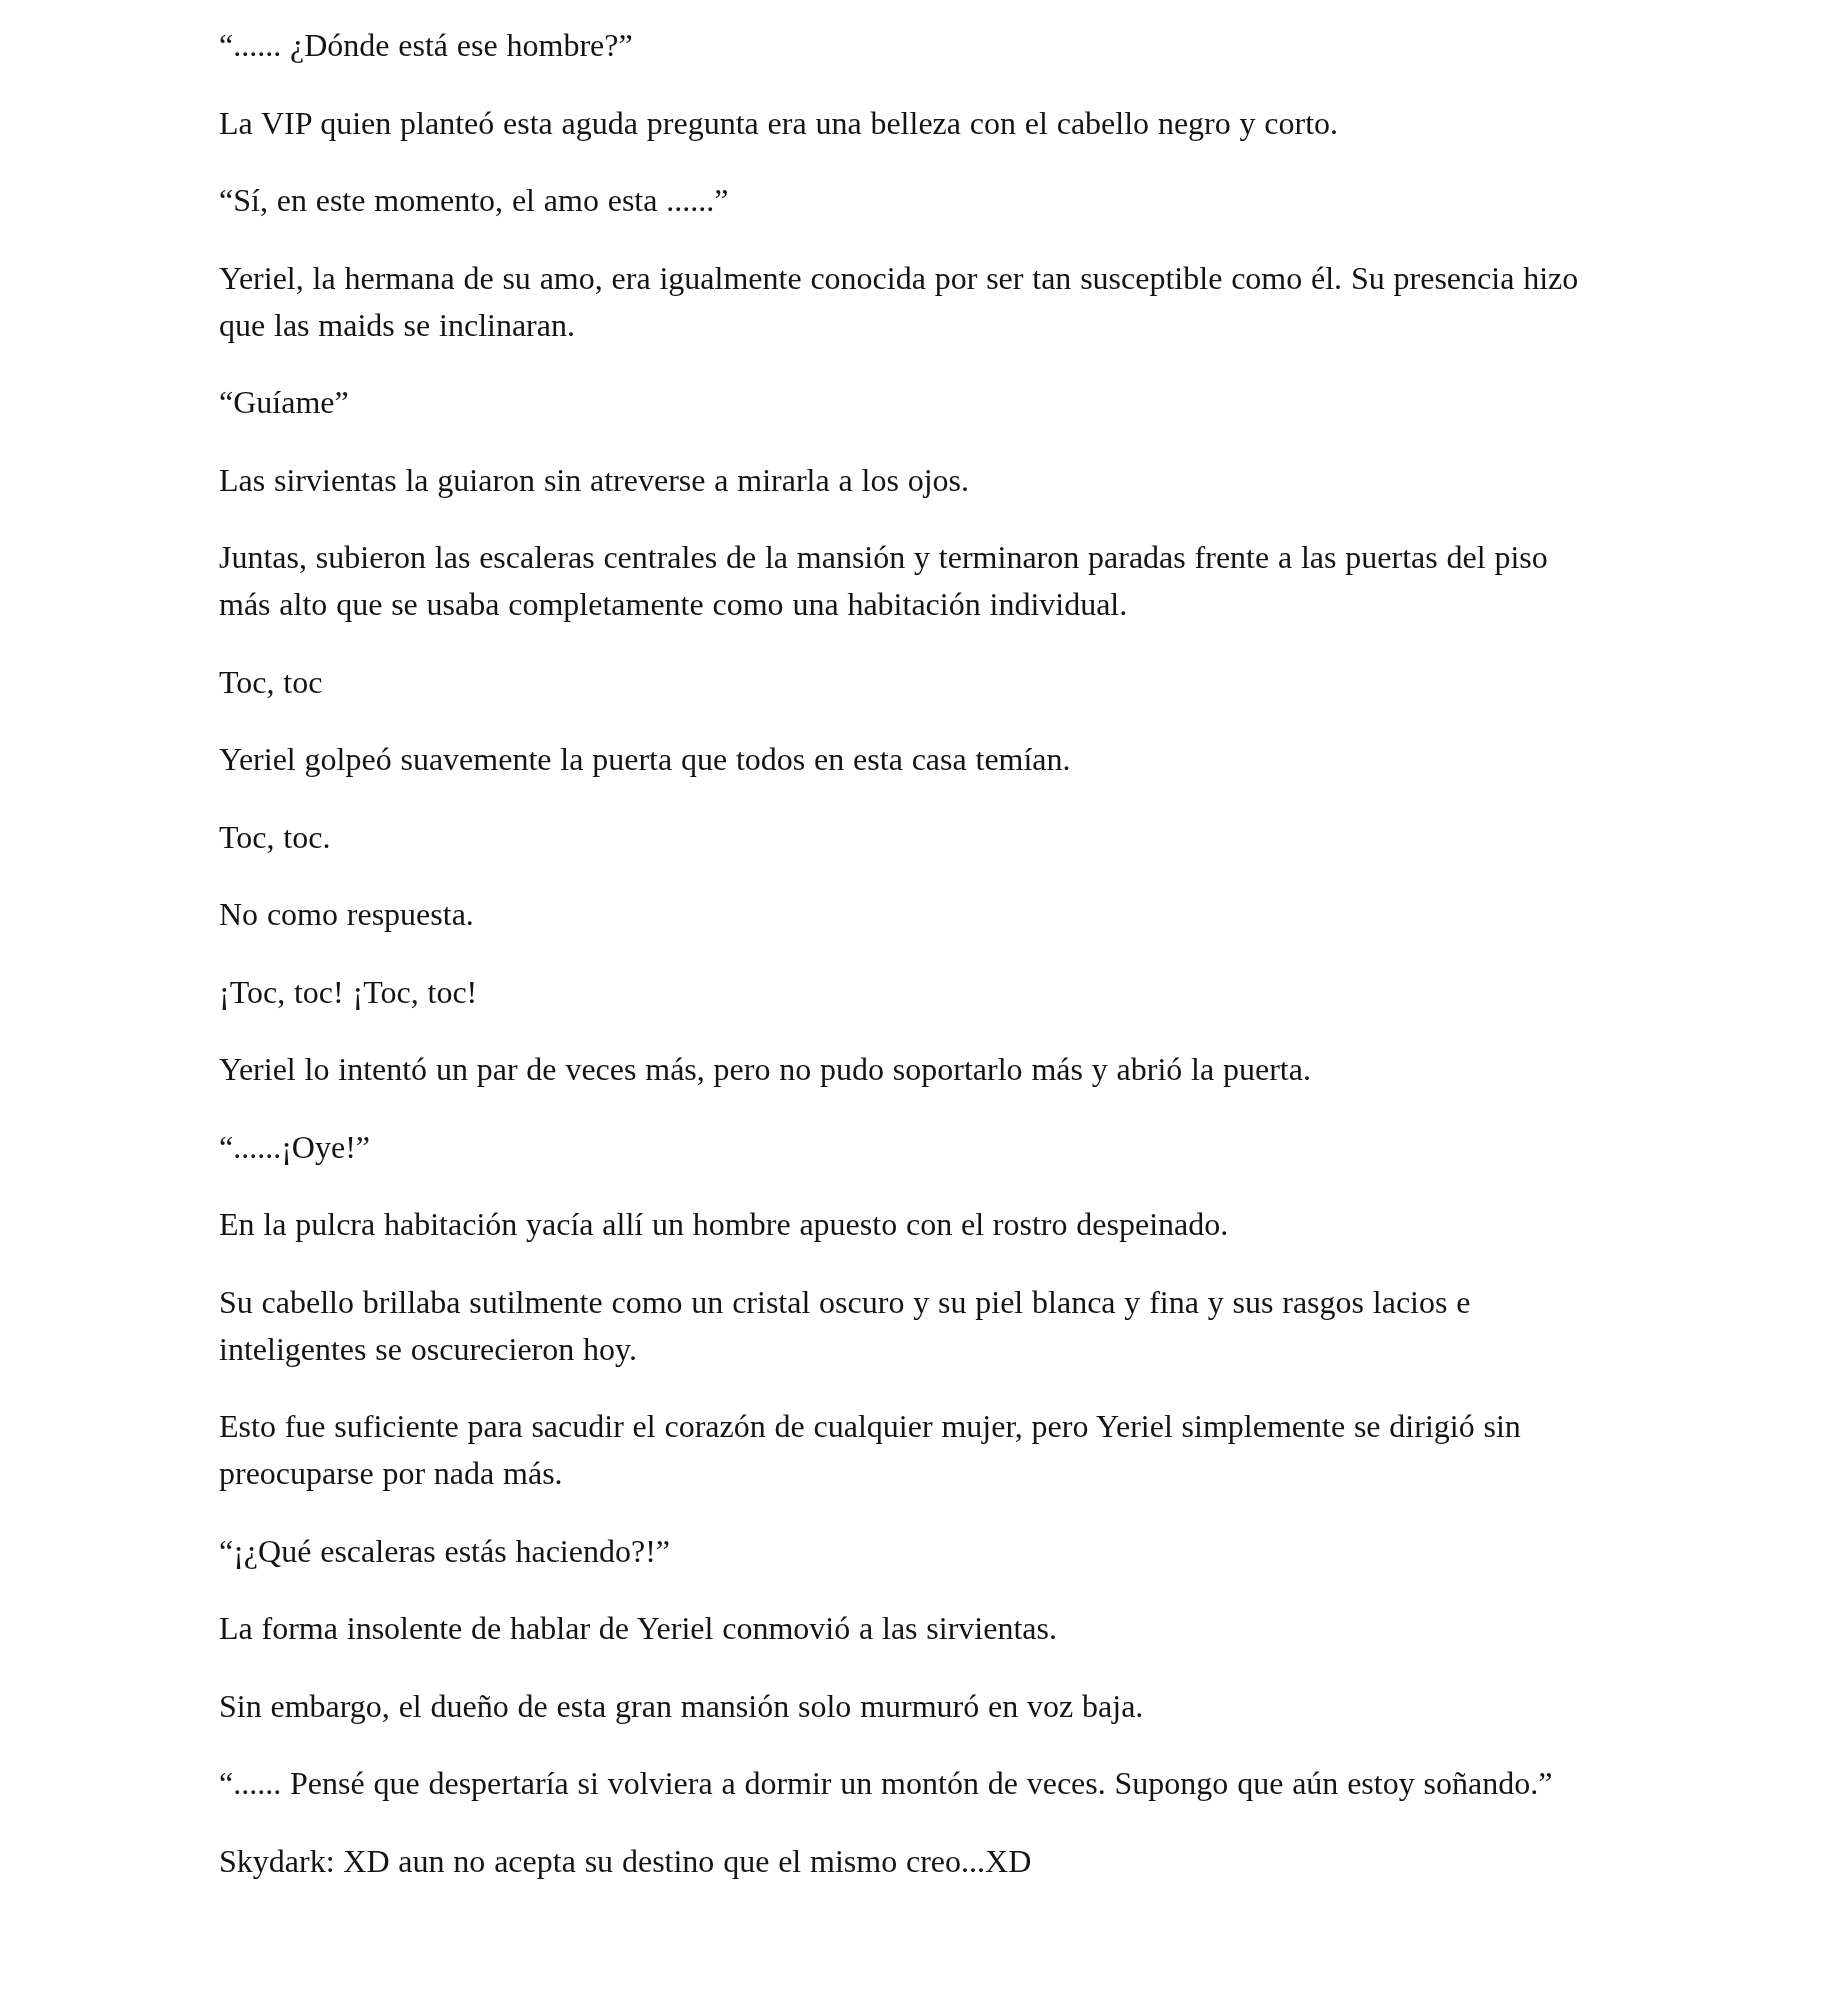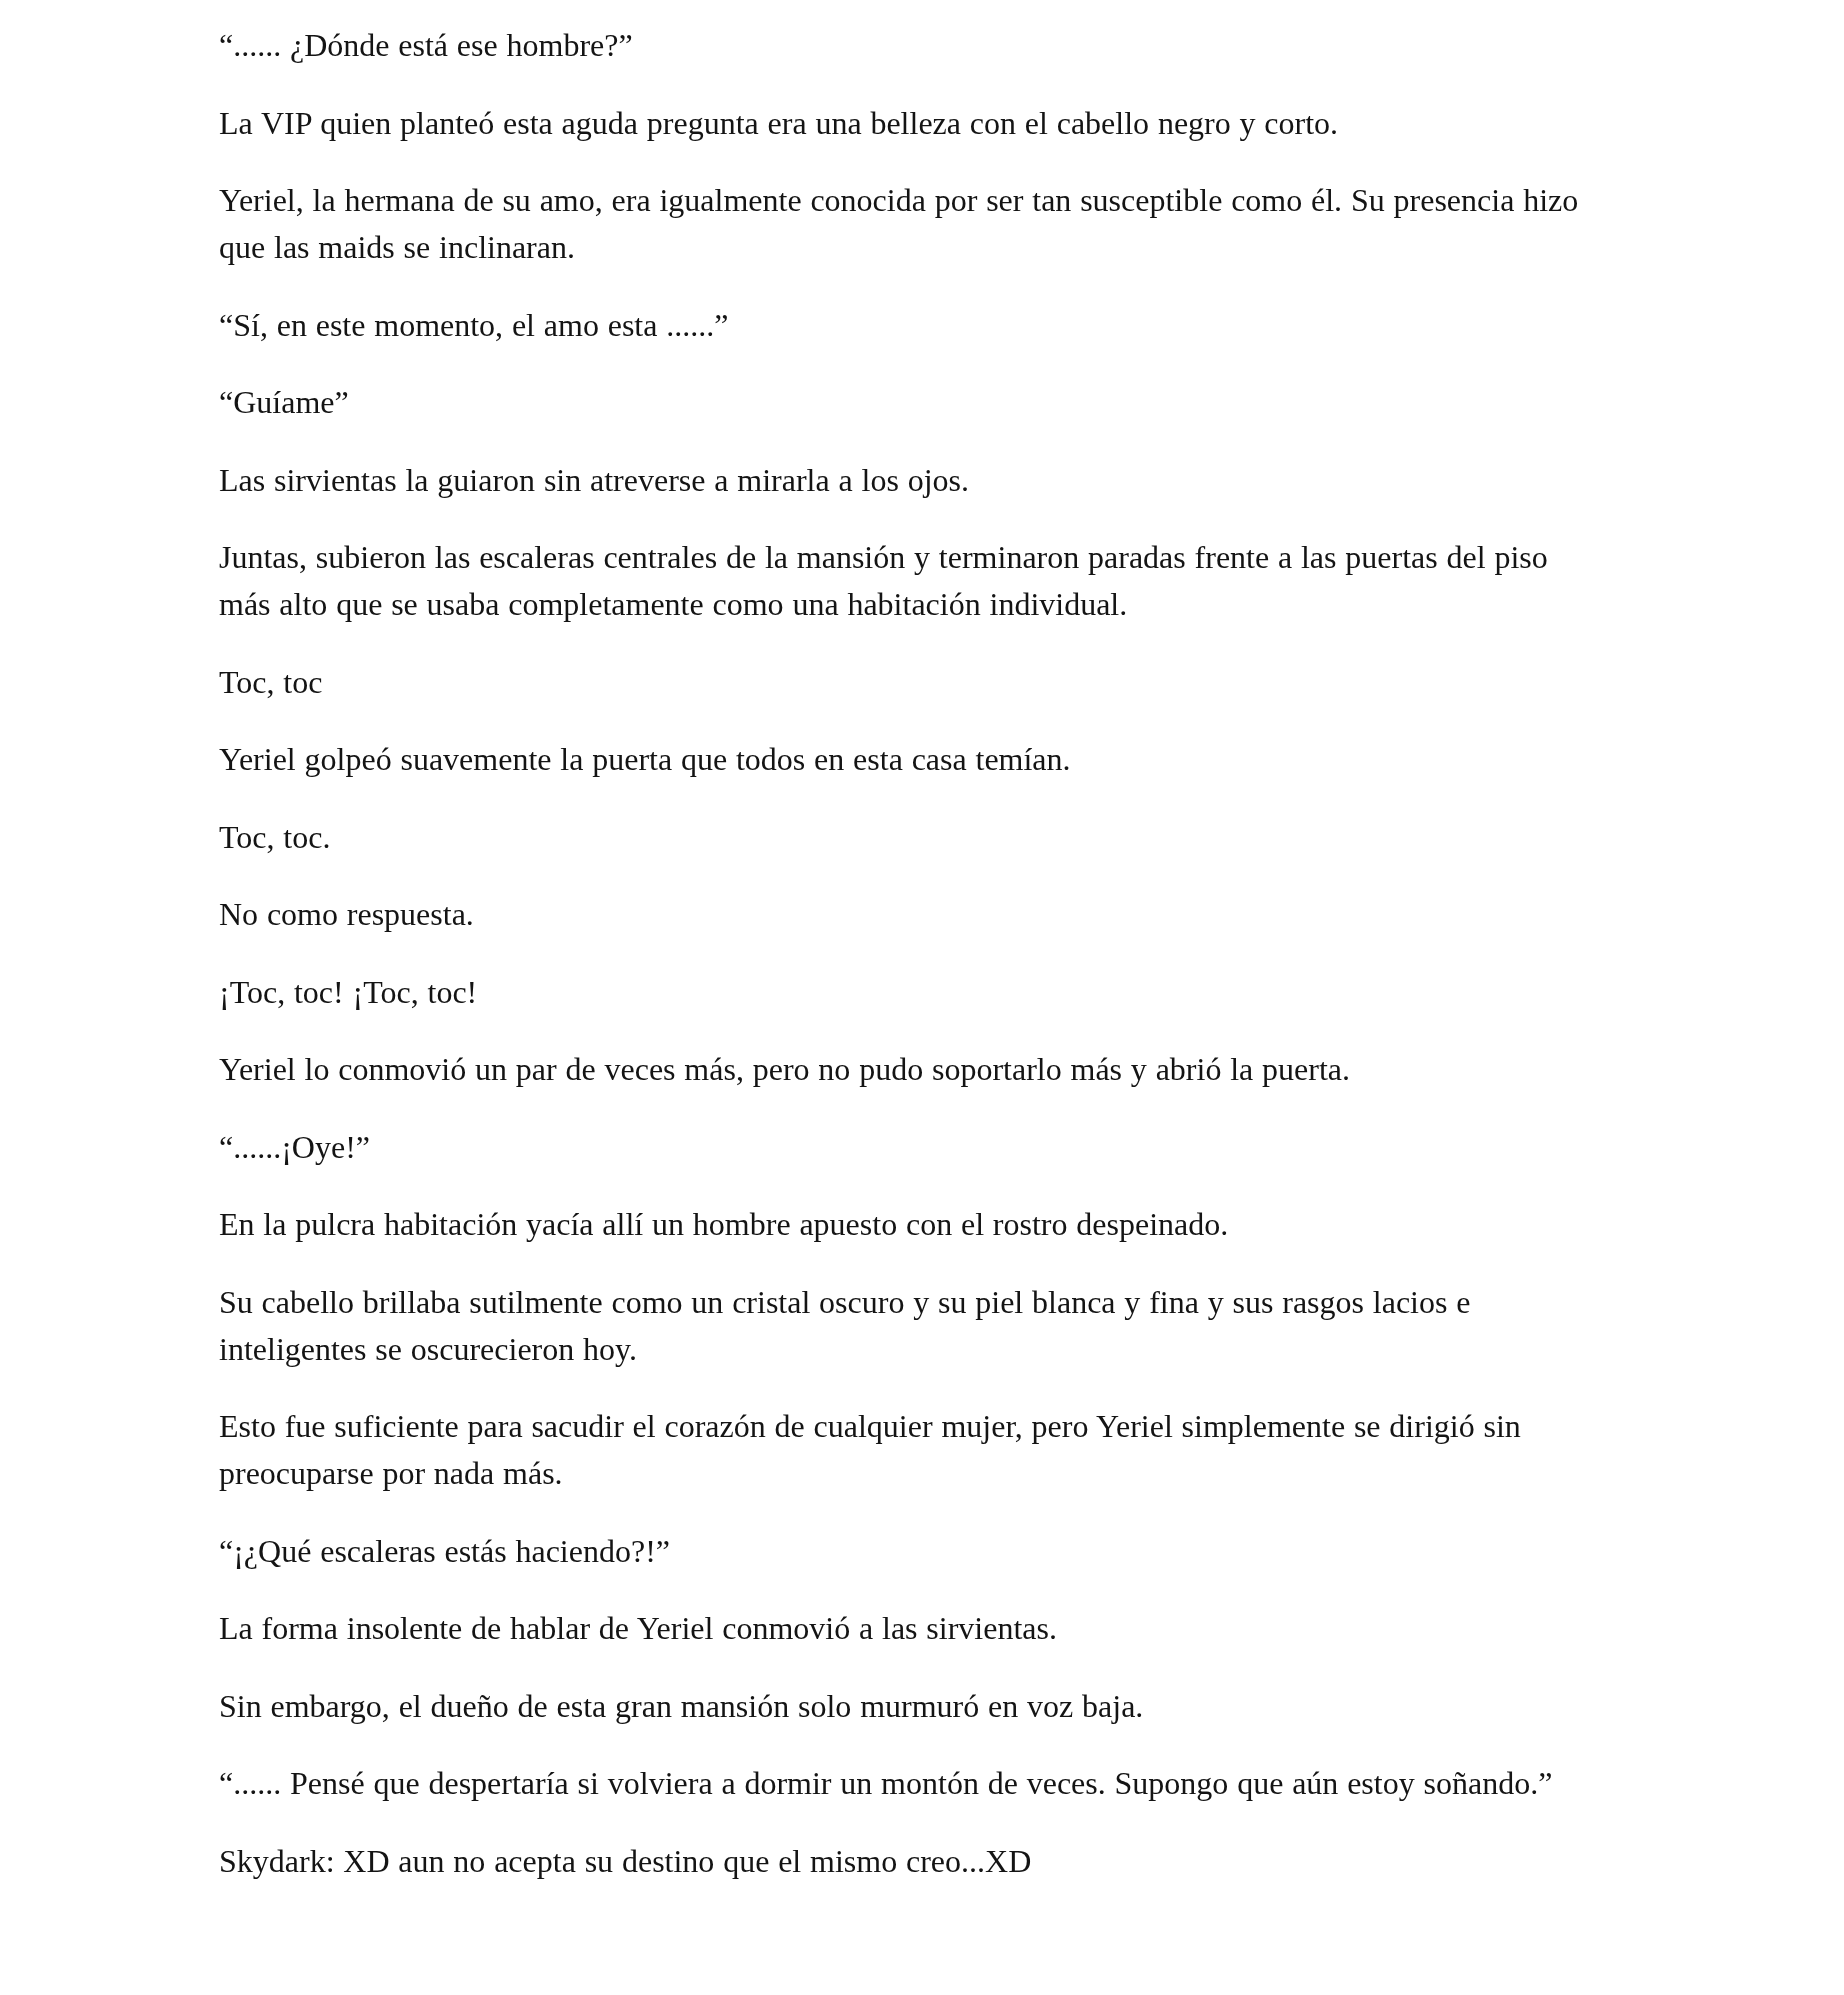--- a/index.html
+++ b/index.html
@@ -34,31 +34,31 @@
   p.para.italic {
   }
 </style>
 </head>
 <body>
 
 <div class="page">
   <div class="content">
     <p class="para">“...... ¿Dónde está ese hombre?”</p>
     <p class="para">La VIP quien planteó esta aguda pregunta era una belleza con el cabello negro y corto.</p>
+    <p class="para">“Sí, en este momento, el amo esta ......”</p>
     <p class="para">Yeriel, la hermana de su amo, era igualmente conocida por ser tan susceptible como él. Su presencia hizo que las maids se inclinaran.</p>
-    <p class="para">“Sí, en este momento, el amo esta ......”</p>
     <p class="para">“Guíame”</p>
     <p class="para">Las sirvientas la guiaron sin atreverse a mirarla a los ojos.</p>
     <p class="para">Juntas, subieron las escaleras centrales de la mansión y terminaron paradas frente a las puertas del piso más alto que se usaba completamente como una habitación individual.</p>
     <p class="para italic">Toc, toc</p>
     <p class="para">Yeriel golpeó suavemente la puerta que todos en esta casa temían.</p>
     <p class="para italic">Toc, toc.</p>
     <p class="para">No como respuesta.</p>
     <p class="para italic">¡Toc, toc! ¡Toc, toc!</p>
-    <p class="para">Yeriel lo conmovió un par de veces más, pero no pudo soportarlo más y abrió la puerta.</p>
+    <p class="para">Yeriel lo intentó un par de veces más, pero no pudo soportarlo más y abrió la puerta.</p>
     <p class="para">“......¡Oye!”</p>
     <p class="para">En la pulcra habitación yacía allí un hombre apuesto con el rostro despeinado.</p>
     <p class="para">Su cabello brillaba sutilmente como un cristal oscuro y su piel blanca y fina y sus rasgos lacios e inteligentes se oscurecieron hoy.</p>
     <p class="para">Esto fue suficiente para sacudir el corazón de cualquier mujer, pero Yeriel simplemente se dirigió sin preocuparse por nada más.</p>
     <p class="para">“¡¿Qué escaleras estás haciendo?!”</p>
     <p class="para">La forma insolente de hablar de Yeriel conmovió a las sirvientas.</p>
     <p class="para">Sin embargo, el dueño de esta gran mansión solo murmuró en voz baja.</p>
     <p class="para">“...... Pensé que despertaría si volviera a dormir un montón de veces. Supongo que aún estoy soñando.”</p>
     <p class="para italic">Skydark: XD aun no acepta su destino que el mismo creo...XD</p>
   </div>

